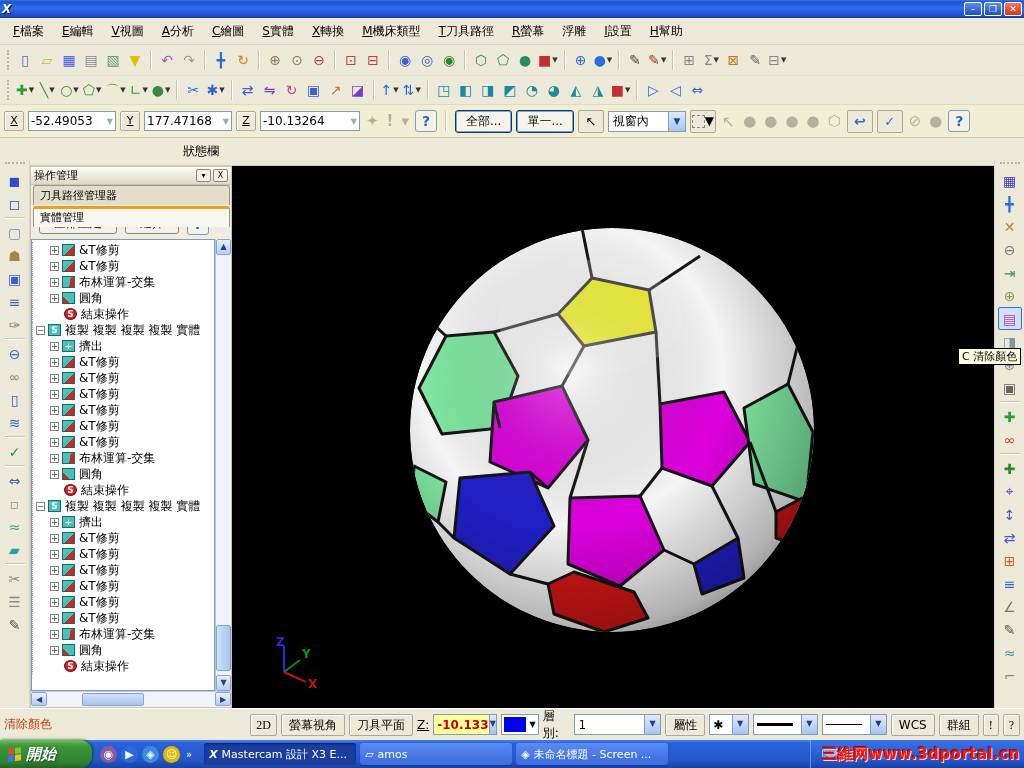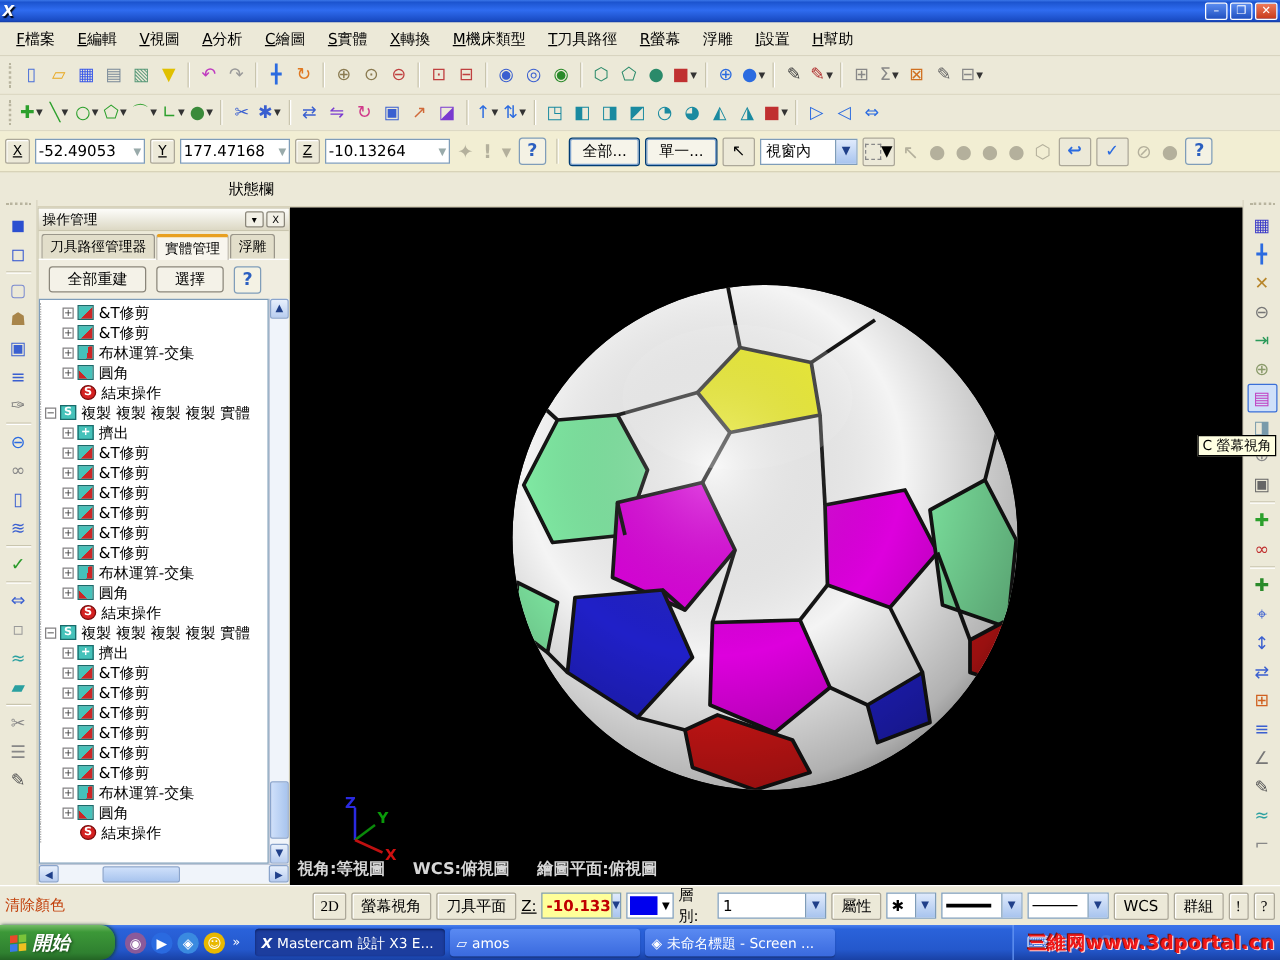--- a/index.html
+++ b/index.html
@@ -75,21 +75,21 @@
 
   
   .panel { position:absolute; left:30px; top:166px; width:202px; height:542px; background:#ece9d8;
     border:1px solid #c9c5ae; display:flex; flex-direction:column; }
   .panel-hdr { height:18px; background:linear-gradient(180deg,#fdfdfa,#dcd8c4); display:flex;
     align-items:center; padding:0 3px; border-bottom:1px solid #c9c5ae; }
   .panel-hdr .t { font-size:11px; }
   .panel-hdr .hbtns { margin-left:auto; display:flex; gap:2px; }
   .hbtn { width:15px; height:13px; border:1px solid #8a867a; background:#f2f0e6; font-size:8px;
     line-height:11px; text-align:center; border-radius:2px; }
-  .tabs { height:22px; display:flex; align-items:flex-end; padding-left:2px; background:#ece9d8; }
+  .tabs { height:22px; display:flex; padding-left:2px; background:#ece9d8;flex-direction:column; }
   .tab { padding:2px 6px; font-size:11px; border:1px solid #9a968a; border-bottom:none;
     border-radius:3px 3px 0 0; background:#e2deca; margin-right:1px; white-space:nowrap; }
   .tab.active { background:#f8f6ee; border-top:3px solid #e8a020; padding-top:1px; position:relative; top:1px; }
   .panel-btnrow { height:32px; display:flex; align-items:center; gap:8px; padding:0 8px;
     background:#f0ede0; border-top:1px solid #fff; }
   .pbtn { height:21px; padding:0 14px; background:#f4f2e8; border:1px solid #8a867a; border-radius:3px;
     font-size:12px; line-height:19px; }
   .tree-wrap { flex:1; display:flex; background:#ece9d8; min-height:0; }
   .tree { flex:1; background:#fff; border:1px solid #7f9db9; overflow:hidden; padding-top:2px; position:relative; }
   .trow { height:16px; display:flex; align-items:center; white-space:nowrap; font-size:12px; }
@@ -861,29 +861,24 @@
 
   <svg width="60" height="58" viewBox="0 0 60 58" style="position:absolute;left:30px;top:466px">
     <line x1="22" y1="40" x2="22" y2="14" stroke="#2a2ae0" stroke-width="2"></line>
     <line x1="22" y1="40" x2="38" y2="28" stroke="#0a8a0a" stroke-width="2"></line>
     <line x1="22" y1="40" x2="44" y2="50" stroke="#c01010" stroke-width="2"></line>
     <text x="14" y="14" fill="#2a2ae0" font-size="12" font-weight="bold">Z</text>
     <text x="40" y="26" fill="#0a9a0a" font-size="12" font-weight="bold">Y</text>
     <text x="46" y="56" fill="#d01010" font-size="12" font-weight="bold">X</text>
   </svg>
 
-  <div class="vp-status">
-    <span>視角:等視圖</span>
-    <span>WCS:俯視圖</span>
-    <span>繪圖平面:俯視圖</span>
-  </div>
 
 </div>
 
-<div class="tooltip">C 螢幕視角</div>
+<div class="tooltip">C 清除顏色</div>
 
 <div class="bottombar">
   <span class="bb-status">清除顏色</span>
   <span class="bbtn sm">2D</span>
   <span class="bbtn">螢幕視角</span>
   <span class="bbtn">刀具平面</span>
   <span style="text-decoration:underline">Z:</span>
   <span class="zfield">
     <span>-10.133</span>
     <span class="dd">▼</span>

